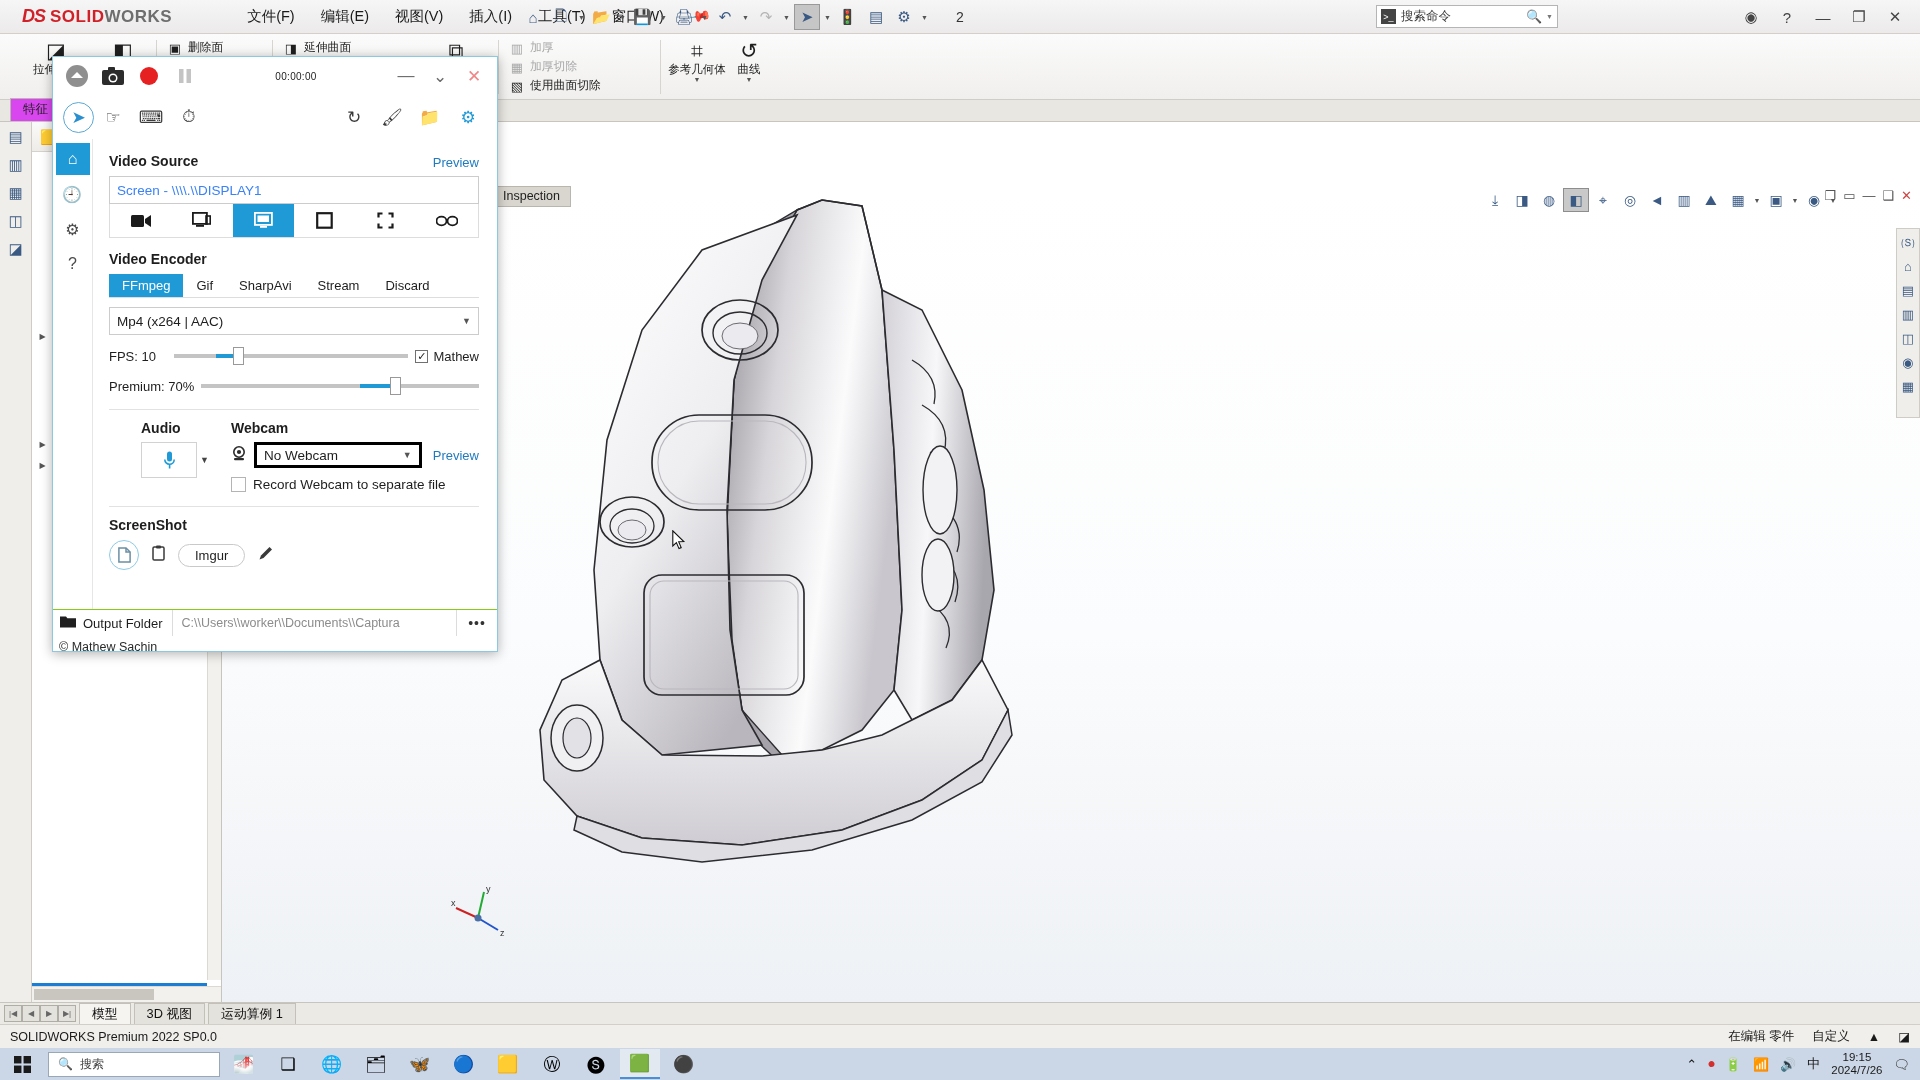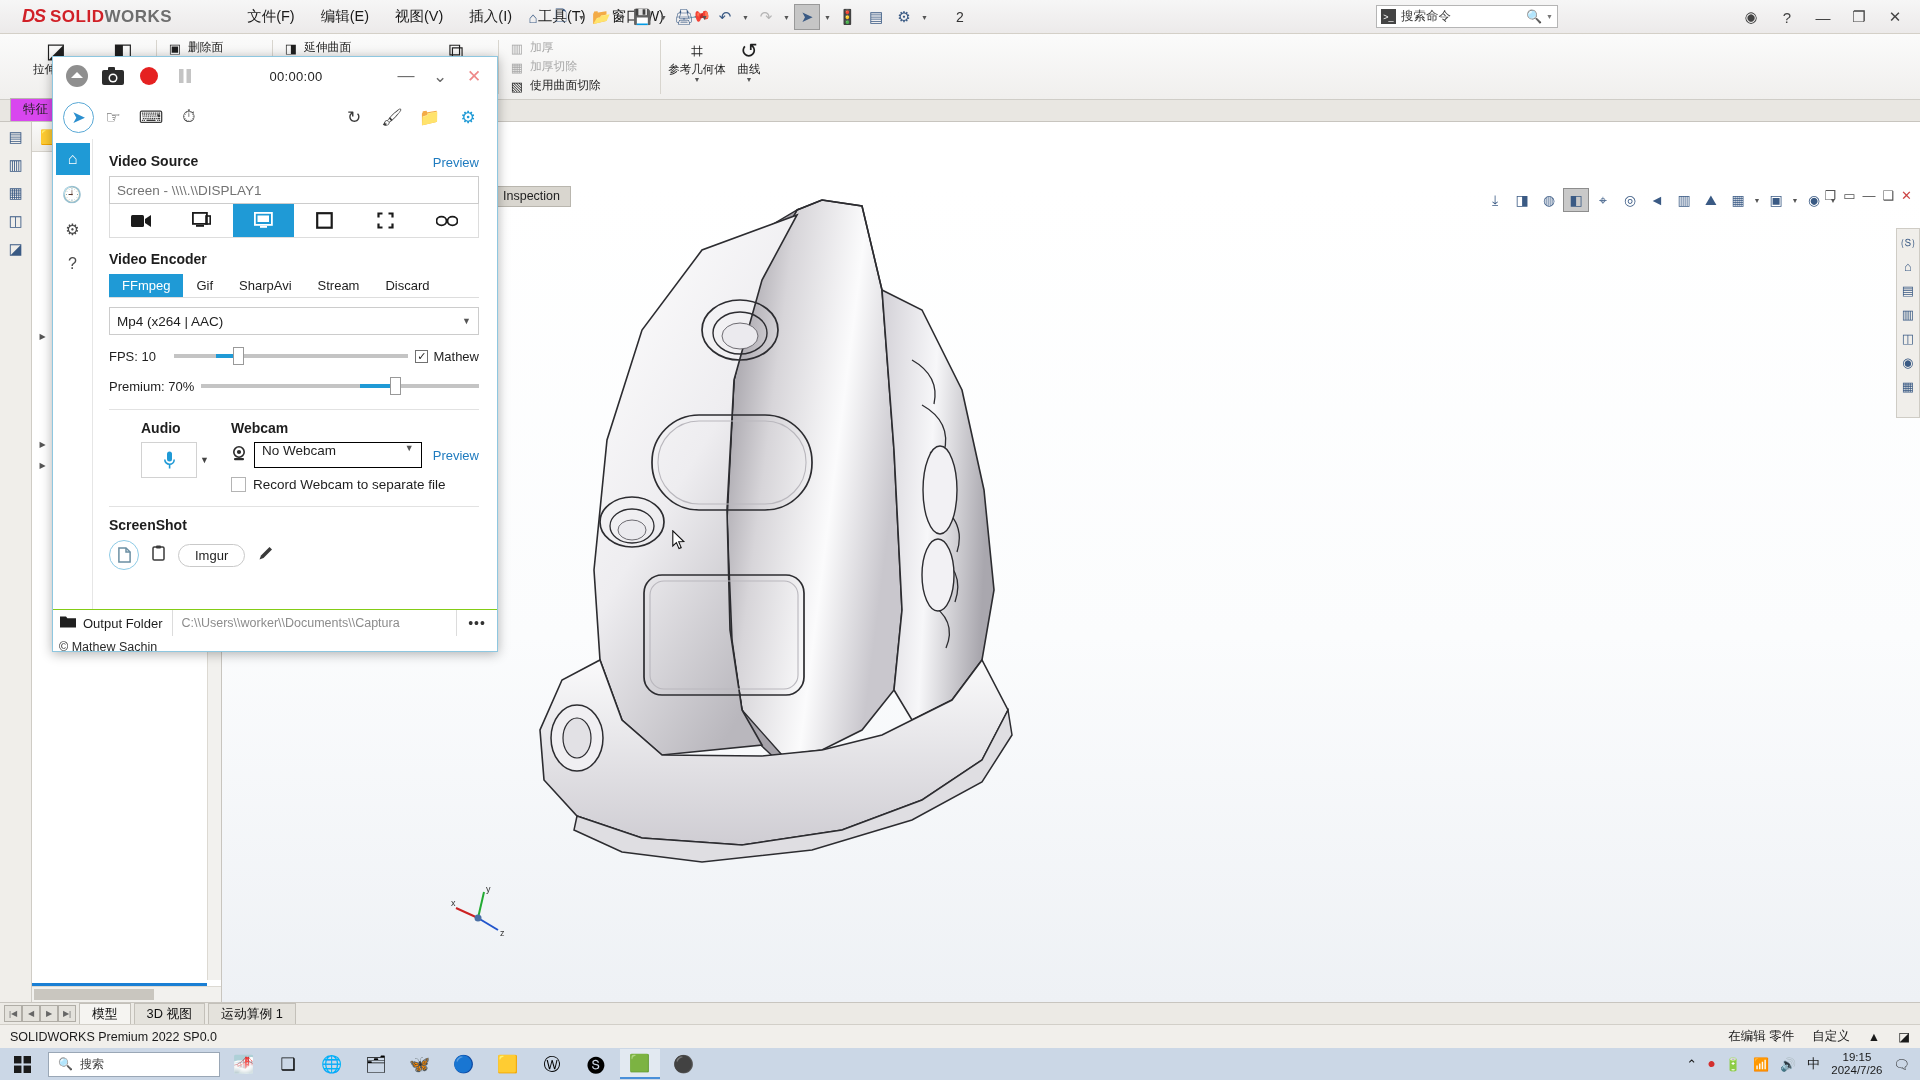--- a/index.html
+++ b/index.html
@@ -203,21 +203,21 @@
   .tray-clock { font-size: 11.5px; line-height: 13px; text-align:center;}
 
   
   .captura {
     position: absolute; left: 52px; top: 56px; width: 446px; height: 596px;
     background: #ffffff; border: 1px solid #8ec7e0; box-shadow: 0 2px 11px rgba(0,0,0,.30);
     font-family: "Liberation Sans", sans-serif;
   }
   .cap-title { height: 38px; display: flex; align-items: center; padding: 0 6px; }
   .cap-ic { width: 36px; height: 32px; display:flex; align-items:center; justify-content:center; cursor: default;}
-  .cap-timer { flex: 1; text-align: center; font-size: 13px; color: #222; letter-spacing: .3px;}
+  .cap-timer { flex: 1; text-align: center; font-size: 10px; color: #222; letter-spacing: .3px;}
   .cap-min, .cap-dd, .cap-x { width: 34px; height: 30px; display:flex;align-items:center;justify-content:center;
     font-size: 17px; color: #6b6b6b; cursor: default; }
   .cap-x { color: #e88; }
   .cap-tools {
     height: 44px; display:flex; align-items:center; padding: 0 10px; gap: 0px;
   }
   .ct { width: 38px; height: 36px; display:flex;align-items:center;justify-content:center; font-size:17px; color:#3b3b3b; cursor: default;}
   .ct.sel { border: 1.5px solid #5aa9d6; border-radius: 50%; color: #2b8fcf; width: 31px; height:31px;}
   .ct.blue { color: #1f9ad6; }
   .cap-body { display: flex; height: 470px; }
@@ -227,21 +227,21 @@
   }
   .cn { width: 34px; height: 32px; display:flex;align-items:center;justify-content:center;
         font-size: 16px; color: #4a4a4a; cursor: default;}
   .cn.active { background: #1f9ad6; color: #fff; }
   .cap-main { flex: 1; padding: 10px 18px 0 16px; overflow: hidden; }
   .sec-title { font-size: 14px; font-weight: bold; color: #1e1e1e; margin: 4px 0 7px 0; }
   .sec-row { display: flex; align-items: center; justify-content: space-between; }
   .link-btn { font-size: 13px; color: #1f7bbf; cursor: default; }
   .txtbox {
     width: 100%; height: 28px; border: 1px solid #cccccc; background: #fff;
-    font-size: 13.5px; color: #737373; display: flex; align-items: center; padding: 0 7px;
+    font-size: 13.5px; color: #3b82f6; display: flex; align-items: center; padding: 0 7px;
   }
   .icon-row {
     display: flex; border: 1px solid #dddddd; border-top: none; height: 34px; align-items: stretch;
   }
   .ir { flex: 1; display:flex; align-items:center; justify-content:center; font-size: 16px; color: #1b1b1b; cursor: default;}
   .ir.sel { background: #1f9ad6; color: #fff; }
   .tabstrip { display: flex; border-bottom: 1px solid #dddddd; margin-top: 4px; }
   .tsb {
     padding: 4px 13px; font-size: 13px; color: #1e1e1e; cursor: default;
   }
@@ -265,21 +265,21 @@
   .aw-col-a { width: 68px; }
   .aw-col-b { flex: 1; }
   .mic-box {
     width: 56px; height: 36px; border: 1px solid #d2d2d2; display:flex; align-items:center;
     justify-content:center; font-size: 17px; color: #1f9ad6;
   }
   .mic-row { display: flex; align-items: center; gap: 3px; }
   .mic-dd { font-size: 9px; color: #444; cursor: default;}
   .wc-row { display: flex; align-items: center; gap: 7px; }
   .wc-ico { font-size: 15px; color: #2b2b2b; }
-  .wc-sel { flex: 1; height: 26px; border: 1px solid #000000; display:flex; align-items:flex-start;
+  .wc-sel { flex: 1; height: 26px; border: 3px solid #000000; display:flex; align-items:center;
             padding: 0 7px; font-size: 13.5px; color: #1e1e1e; background:#fff;}
   .wc-sel .cv { margin-left:auto; font-size: 9px; color:#555;}
   .wc-chk { display:flex; align-items:flex-start; gap: 7px; margin-top: 9px; font-size: 13.5px; color:#1e1e1e;}
   .wc-chkbox { width: 15px; height: 15px; border: 1px solid #b4b4b4; background:#fff;}
   .ss-row { display: flex; align-items: center; gap: 13px; margin-top: 6px; }
   .ss-circ { width: 30px; height: 30px; border-radius: 50%; border: 1.5px solid #8ecbe6;
              display:flex;align-items:center;justify-content:center; font-size: 15px; color: #5b5b5b; cursor: default;}
   .ss-ic { font-size: 16px; color: #3a3a3a; cursor: default;}
   .pill { border: 1px solid #c9c9c9; border-radius: 14px; padding: 3px 16px; font-size: 13px; color: #1e1e1e; cursor: default;}
   .cap-footer {

